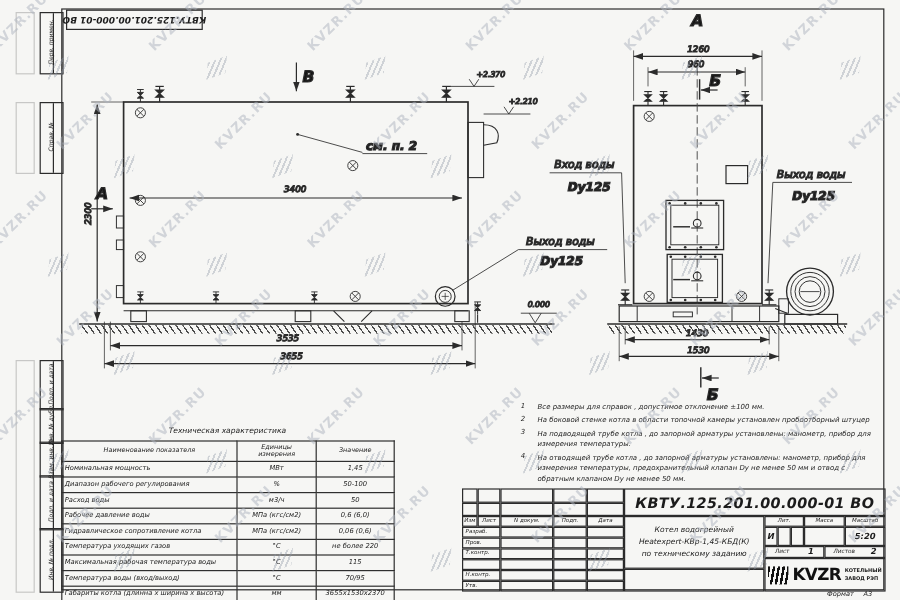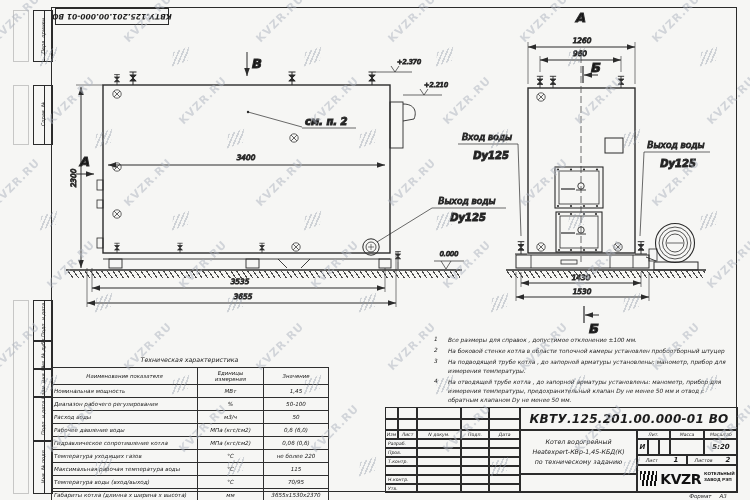--- a/index.html
+++ b/index.html
@@ -29,21 +29,21 @@
   table.sp tr.hd td{height:16px;font-size:5.4px;text-align:center;}
   
   .tb{position:absolute;left:385px;top:407px;width:353px;height:86px;z-index:3;color:#1b1b1b;}
   .tb .cell{position:absolute;border:1px solid #2b2b2b;box-sizing:border-box;font:italic 4.6px "DejaVu Sans",sans-serif;
             display:flex;align-items:center;justify-content:center;overflow:hidden;}
   .tb .des{font:italic 600 12px "DejaVu Sans",sans-serif;letter-spacing:.3px;}
   .tb .nm{flex-direction:column;font-size:6.3px;line-height:1.55;}
   .tb .lab{justify-content:flex-start;padding-left:2px;}
   .tb .big{font:italic 600 7px "DejaVu Sans",sans-serif;}
   .tb .sheetcell{justify-content:space-around;font-size:4.8px;}
-  .logo{display:flex;gap:3px;}
+  .logo{display:flex;align-items:center;gap:3px;}
   .logomark{width:17px;height:15px;background:repeating-linear-gradient(100deg,#111 0 2px,#f6f6f4 2px 4px);}
   .brand{font:700 14px "DejaVu Sans",sans-serif;font-style:normal;letter-spacing:-.5px;color:#111;}
   .co{display:flex;flex-direction:column;font:600 4.2px "DejaVu Sans",sans-serif;font-style:normal;color:#222;line-height:1.4;}
   .fmt{position:absolute;left:678px;top:493px;width:60px;display:flex;gap:8px;justify-content:center;
        font:italic 5.5px "DejaVu Sans",sans-serif;color:#222;z-index:3;}
   
   .hatch{position:absolute;height:7px;z-index:2;
          background:repeating-linear-gradient(55deg,transparent 0 3.5px,#4a4a4a 3.5px 4.6px);}
   
   .wm-layer{position:absolute;inset:0;z-index:7;pointer-events:none;}

